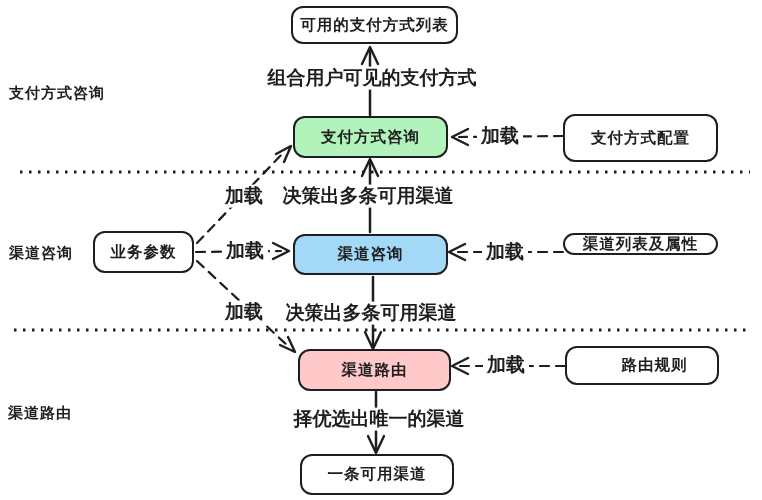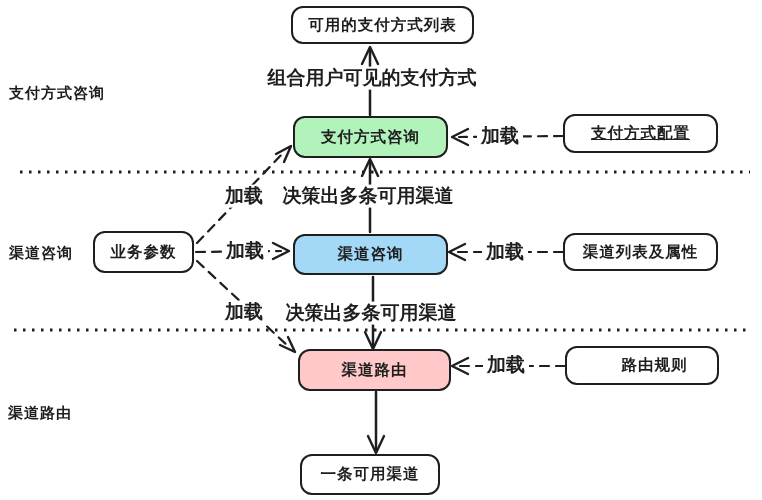--- a/index.html
+++ b/index.html
@@ -67,33 +67,34 @@
     <path class="head" d="M276 154 L291 146 L284 162"></path>
 
     <path class="dashed" d="M197 261 L289 347"></path>
     <path class="head" d="M280 345 L295 352 L288 337"></path>
   </svg>
 
   <div class="stage-label" style="left:9px;top:84px;">支付方式咨询</div>
   <div class="stage-label" style="left:9px;top:244px;">渠道咨询</div>
   <div class="stage-label" style="left:8px;top:404px;">渠道路由</div>
 
-  <div class="node" style="left:291px;top:6px;width:183px;height:38px;">可用的支付方式列表</div>
+  <div class="node" style="left:291px;top:6px;width:167px;height:38px;">可用的支付方式列表</div>
   <div class="node green" style="left:293px;top:116px;width:155px;height:42px;">支付方式咨询</div>
-  <div class="node" style="left:563px;top:114px;width:155px;height:39px;text-decoration:underline;">支付方式配置</div>
+  <div class="node" style="left:563px;top:114px;width:155px;height:48px;">支付方式配置</div>
   <div class="node" style="left:93px;top:231px;width:101px;height:42px;font-family:Liberation Serif, serif;">业务参数</div>
   <div class="node blue" style="left:293px;top:234px;width:155px;height:41px;">渠道咨询</div>
-  <div class="node" style="left:563px;top:233px;width:155px;height:38px;">渠道列表及属性</div>
+  <div class="node" style="left:563px;top:233px;width:155px;height:22px;">渠道列表及属性</div>
   <div class="node pink" style="left:298px;top:349px;width:153px;height:42px;">渠道路由</div>
   <div class="node" style="left:565px;top:346px;width:154px;height:39px;padding-left:25px;">路由规则</div>
-  <div class="node" style="left:300px;top:454px;width:140px;height:41px;text-align:center;">一条可用渠道</div>
+  <div class="node" style="left:300px;top:454px;width:154px;height:41px;text-align:center;">一条可用渠道</div>
 
   <div class="edge-label" style="left:372px;top:78px;">组合用户可见的支付方式</div>
   <div class="edge-label" style="left:368px;top:196px;">决策出多条可用渠道</div>
   <div class="edge-label" style="left:371px;top:313px;">决策出多条可用渠道</div>
+  <div class="edge-label" style="left:379px;top:419px;">择优选出唯一的渠道</div>
 
   <div class="edge-label" style="left:500px;top:136px;">加载</div>
   <div class="edge-label" style="left:505px;top:252px;">加载</div>
   <div class="edge-label" style="left:506px;top:365px;">加载</div>
   <div class="edge-label" style="left:245px;top:251px;">加载</div>
   <div class="edge-label" style="left:244px;top:196px;">加载</div>
   <div class="edge-label" style="left:244px;top:312px;">加载</div>
 
 </div>
 

